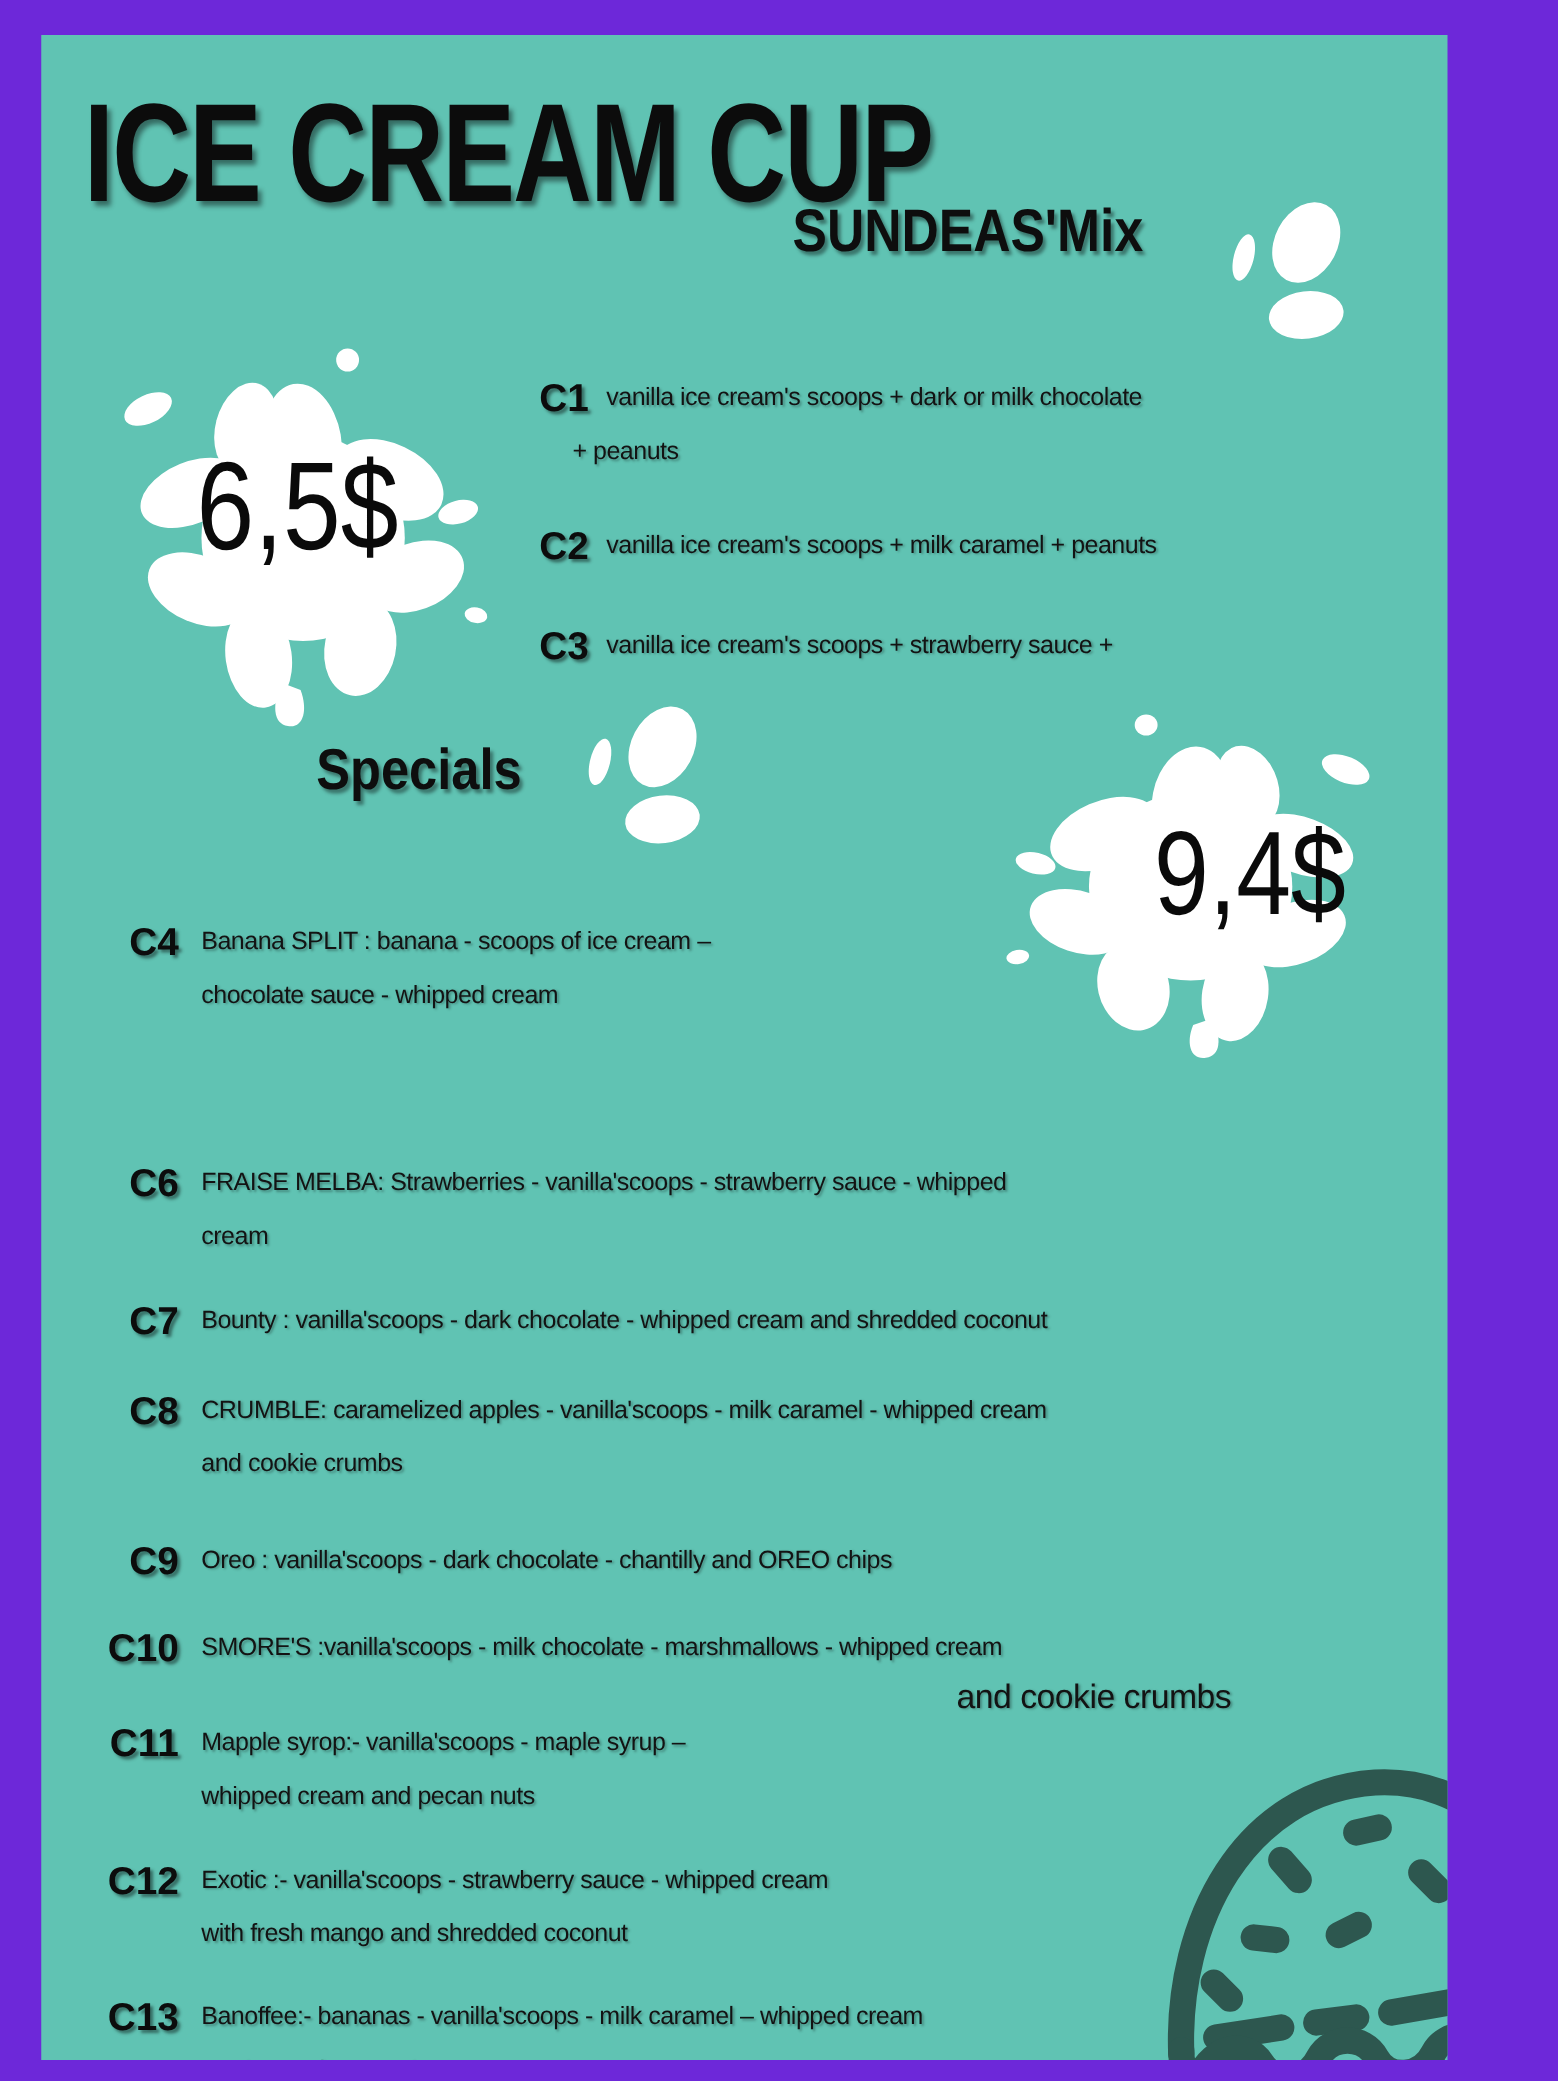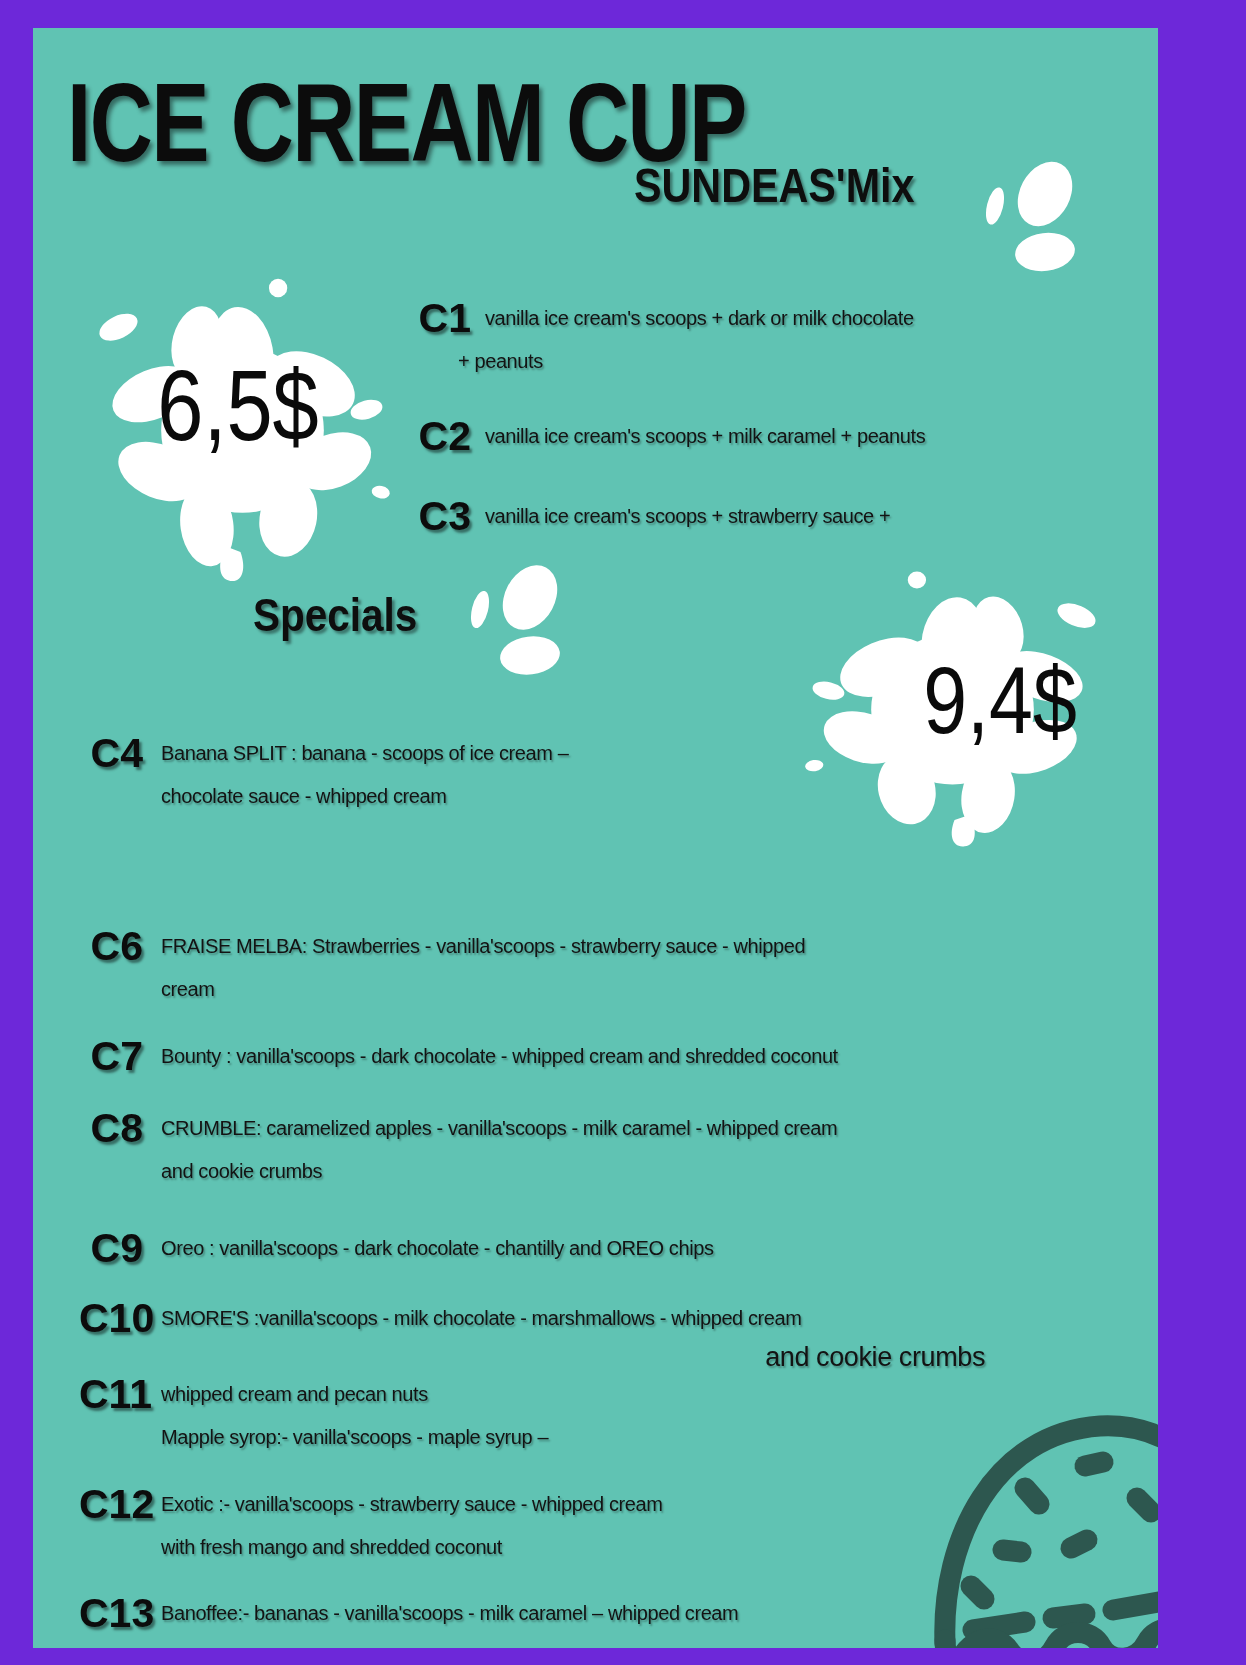--- a/index.html
+++ b/index.html
@@ -40,21 +40,21 @@
     font-size:100px;font-weight:400;line-height:1;
     color:#0a0a0a;white-space:nowrap;
     transform:translate(-50%,-50%) scaleX(0.83);
   }
   .splatB .price{font-size:95px;}
   .drops{position:absolute;}
   .item{
     position:absolute;display:flex;align-items:flex-start;
   }
   .item .code{
-    font-weight:bold;font-size:41px;line-height:43px;
+    font-weight:bold;font-size:31px;line-height:43px;
     color:#0c0c0c;text-shadow:2.5px 2.5px 2.5px rgba(0,0,0,0.45);
     text-align:right;flex:0 0 auto;white-space:nowrap;
   }
   .item .desc{flex:0 0 auto;}
   .ln{
     font-size:20px;line-height:43px;letter-spacing:-0.4px;
     color:#131313;text-shadow:1.5px 1.5px 2px rgba(0,0,0,0.3);
     white-space:nowrap;
   }
   .sundaes-item{left:362px;}
@@ -210,22 +210,22 @@
       <span class="code">C10</span>
       <div class="desc">
         <div class="ln">SMORE'S :vanilla'scoops - milk chocolate - marshmallows - whipped cream</div>
       </div>
     </div>
     <div class="free-line" style="left:600px;top:1308px;width:352px">and cookie crumbs</div>
 
     <div class="item specials-item" style="top:1345px">
       <span class="code">C11</span>
       <div class="desc">
+        <div class="ln">Mapple syrop:- vanilla'scoops - maple syrup –</div>
         <div class="ln">whipped cream and pecan nuts</div>
-        <div class="ln">Mapple syrop:- vanilla'scoops - maple syrup –</div>
       </div>
     </div>
 
     <div class="item specials-item" style="top:1455px">
       <span class="code">C12</span>
       <div class="desc">
         <div class="ln">Exotic :- vanilla'scoops - strawberry sauce - whipped cream</div>
         <div class="ln">with fresh mango and shredded coconut</div>
       </div>
     </div>

